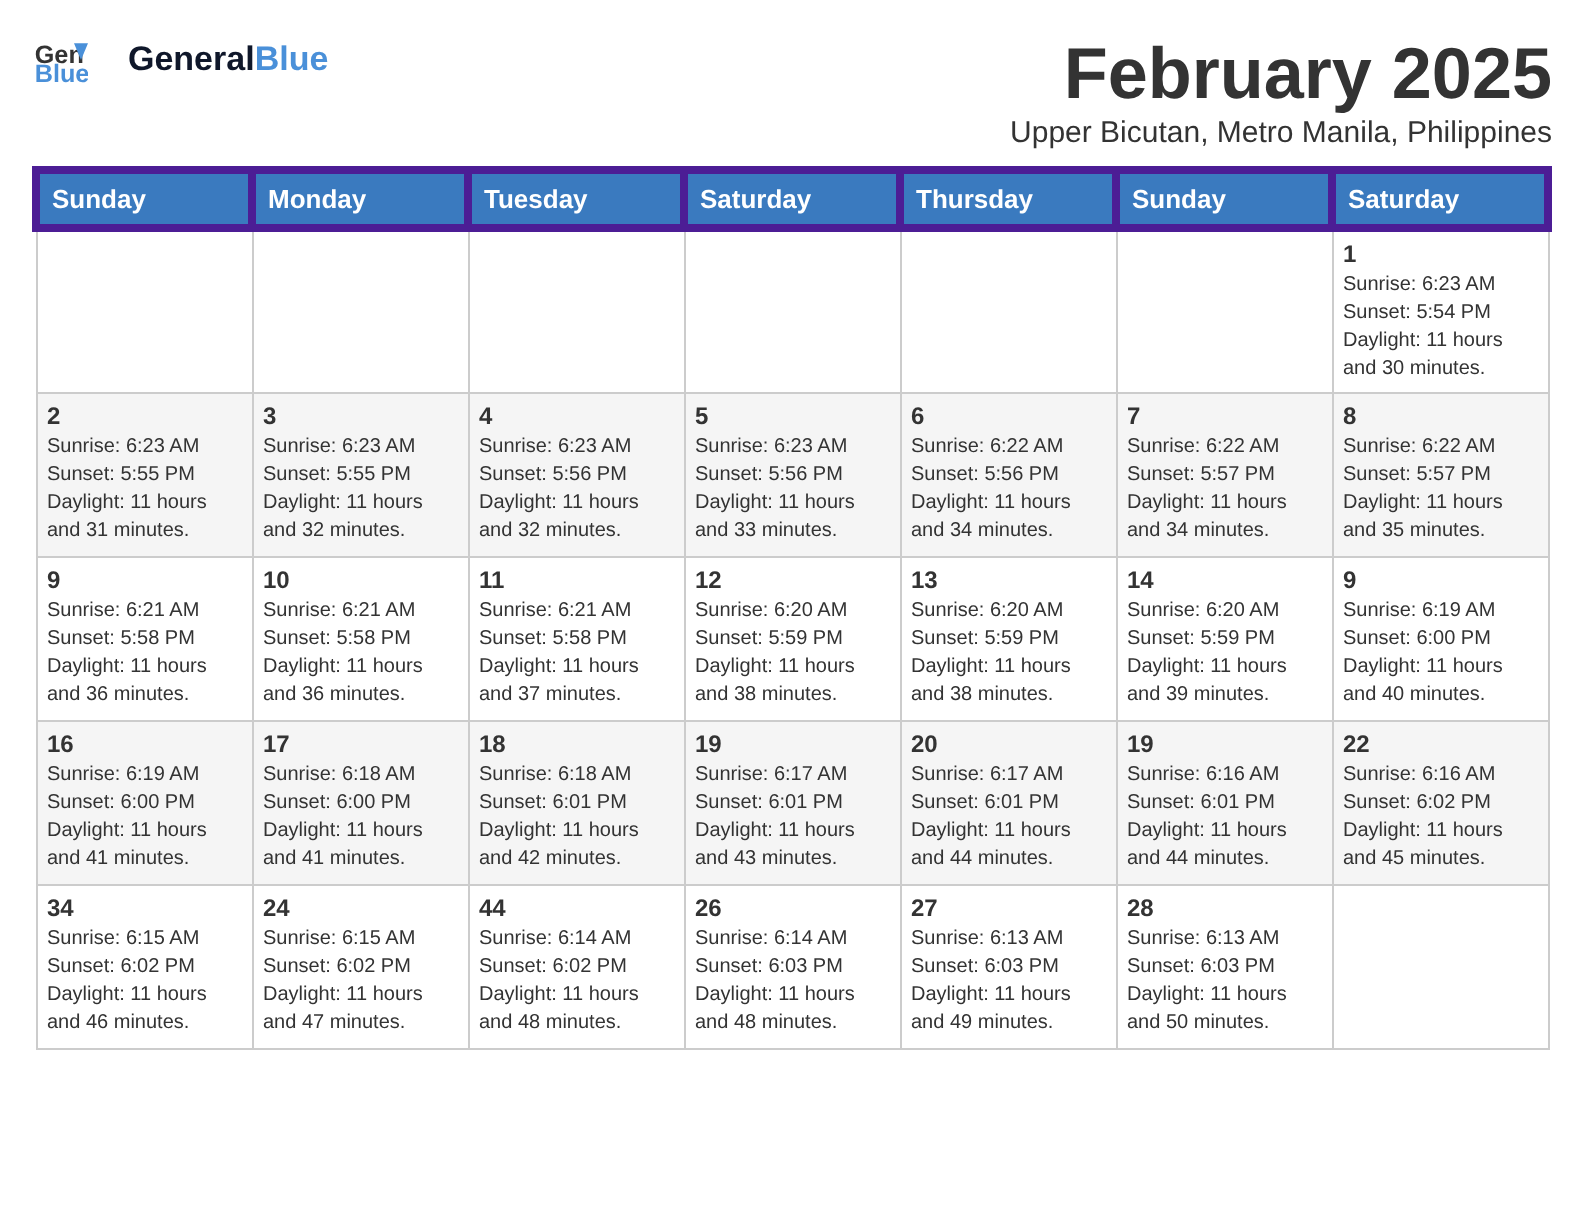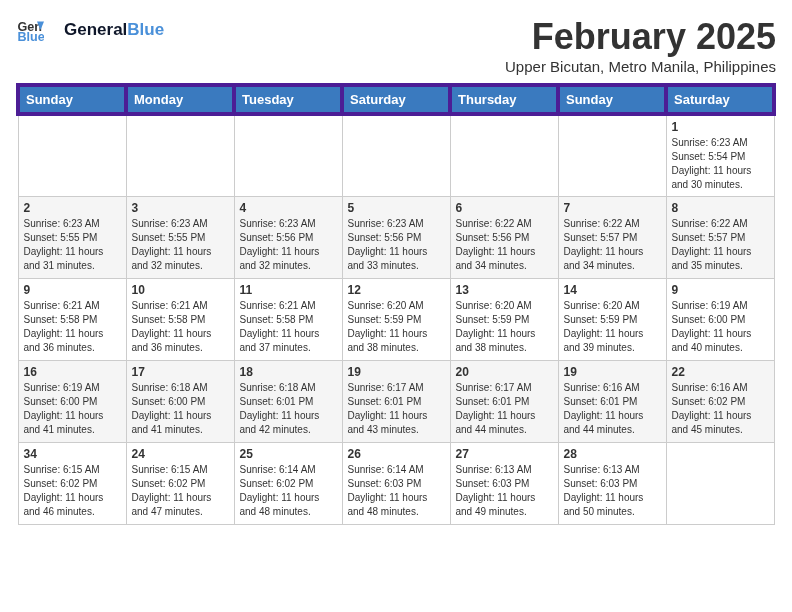--- a/index.html
+++ b/index.html
@@ -295,21 +295,21 @@
 and 46 minutes.</div>
         </td>
         <td>
           <span class="day-number">24</span>
           <div class="day-info" style="white-space: pre-line;">Sunrise: 6:15 AM
 Sunset: 6:02 PM
 Daylight: 11 hours
 and 47 minutes.</div>
         </td>
         <td>
-          <span class="day-number">25</span>
+          <span class="day-number">44</span>
           <div class="day-info" style="white-space: pre-line;">Sunrise: 6:14 AM
 Sunset: 6:02 PM
 Daylight: 11 hours
 and 48 minutes.</div>
         </td>
         <td>
           <span class="day-number">26</span>
           <div class="day-info" style="white-space: pre-line;">Sunrise: 6:14 AM
 Sunset: 6:03 PM
 Daylight: 11 hours

